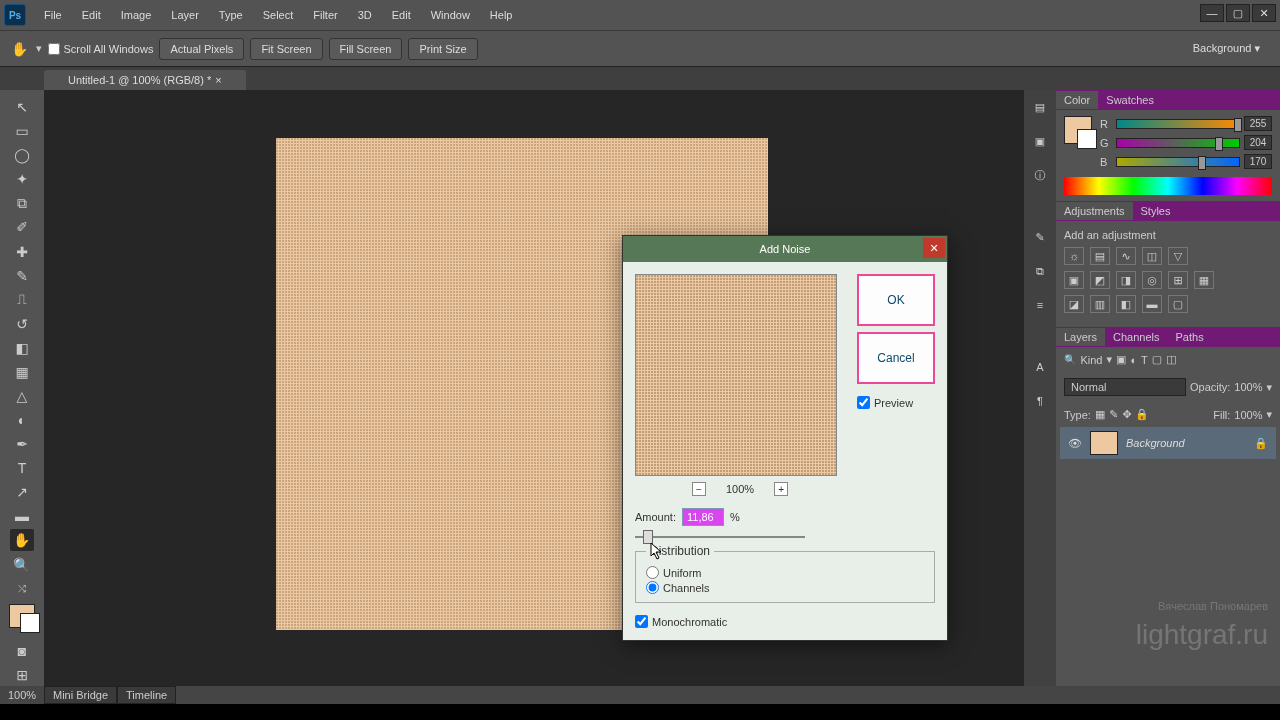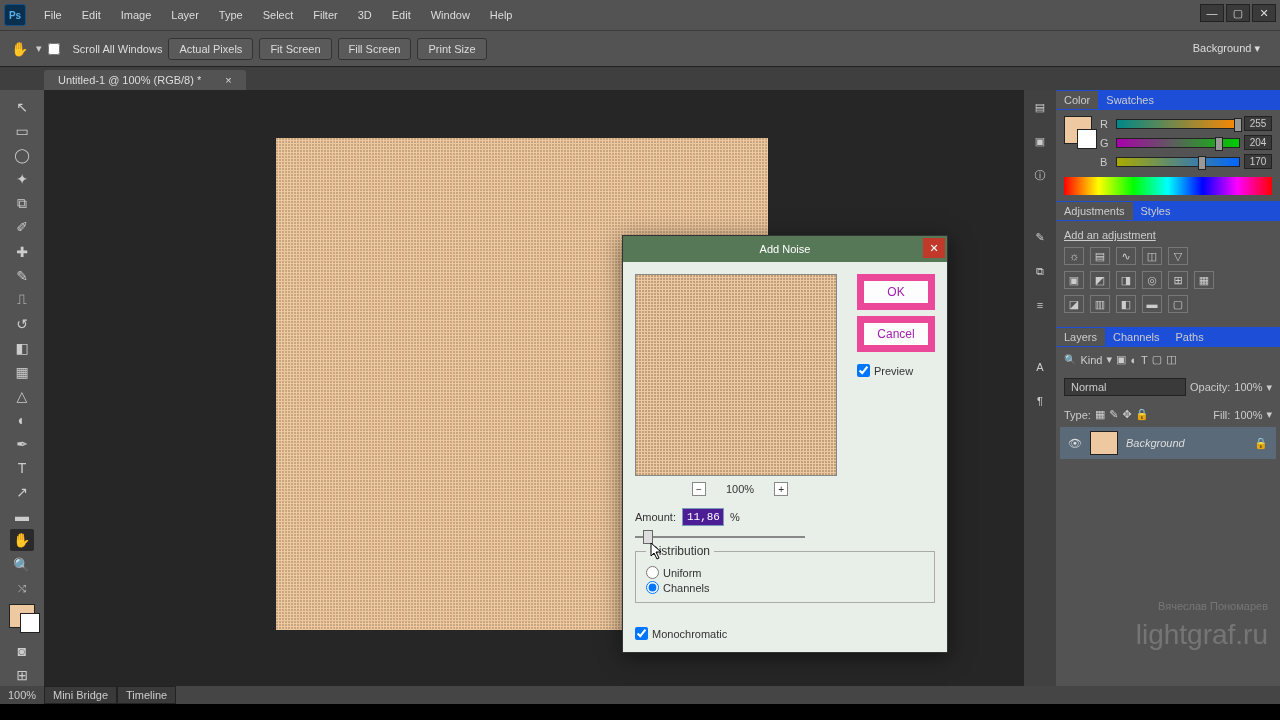--- a/index.html
+++ b/index.html
@@ -5,55 +5,55 @@
 * { box-sizing: border-box; margin: 0; padding: 0; font-family: Tahoma, Arial, sans-serif; font-size: 11px; user-select: none; }
 body { background: #000; width: 1280px; height: 720px; overflow: hidden; position: relative; }
 .app { position: absolute; top: 0; left: 0; width: 1280px; height: 704px; background: #535353; }
 .menubar { height: 30px; background: #535353; display: flex; align-items: center; padding: 0 4px; color: #ddd; }
 .ps-logo { width: 22px; height: 22px; background: #0a3050; border: 1px solid #1a5080; border-radius: 3px; display: flex; align-items: center; justify-content: center; color: #5bb0e8; font-weight: bold; font-size: 10px; margin-right: 8px; }
 .menu-item { padding: 4px 10px; cursor: default; }
 .win-controls { position: absolute; right: 4px; top: 4px; display: flex; }
 .win-btn { width: 24px; height: 18px; background: #3a3a3a; border: 1px solid #222; margin-left: 2px; display: flex; align-items: center; justify-content: center; color: #ddd; }
 .optbar { height: 36px; background: #535353; border-top: 1px solid #3a3a3a; display: flex; align-items: center; padding: 0 10px; gap: 6px; }
 .hand-icon { width: 20px; height: 20px; display: flex; align-items: center; justify-content: center; color: #ddd; font-size: 14px; }
-.chk { display: flex; align-items: center; gap: 13px; color: #ddd; }
+.chk { display: flex; align-items: center; gap: 4px; color: #ddd; }
 .chk input { width: 12px; height: 12px; }
 .btn-op { background: #5a5a5a; border: 1px solid #333; border-radius: 3px; padding: 4px 10px; color: #ddd; font-size: 11px; cursor: default; }
 .essentials { margin-left: auto; padding: 4px 10px; color: #ddd; }
 .tab-bar { height: 24px; background: #3f3f3f; display: flex; align-items: flex-end; padding-left: 44px; border-top: 1px solid #222; }
-.doc-tab { background: #535353; padding: 4px 14px; color: #ddd; border-top-left-radius: 3px; border-top-right-radius: 3px; display: flex; gap: 24px; }
+.doc-tab { background: #535353; padding: 4px 24px; color: #ddd; border-top-left-radius: 3px; border-top-right-radius: 3px; display: flex; gap: 4px; }
 .doc-tab .close { cursor: default; }
 .main { position: absolute; top: 90px; left: 0; right: 0; bottom: 18px; display: flex; }
 .toolbox { width: 44px; background: #535353; display: flex; flex-direction: column; align-items: center; padding-top: 6px; gap: 2px; }
 .tool { width: 24px; height: 24px; display: flex; align-items: center; justify-content: center; color: #ccc; font-size: 14px; border-radius: 2px; }
 .tool.active { background: #2a2a2a; }
 .tool-color { width: 26px; height: 26px; background: #edc8a0; border: 1px solid #222; margin-top: 2px; position: relative; }
 .tool-color::after { content:''; position:absolute; width:18px; height:18px; background:#fff; border:1px solid #222; right:-6px; bottom:-6px; }
 .canvas-area { flex: 1; background: #262626; position: relative; overflow: hidden; }
 .canvas { position: absolute; left: 232px; top: 48px; width: 492px; height: 492px; background: #edc8a0; background-image: radial-gradient(circle at 1px 1px, rgba(90,60,30,.25) 1px, transparent 1px); background-size: 3px 3px; }
 .vstrip { position: absolute; top: 90px; bottom: 18px; width: 32px; background: #414141; right: 224px; display: flex; flex-direction: column; align-items: center; padding-top: 8px; gap: 16px; color: #ccc; }
 .vstrip .ico { width: 18px; height: 18px; display:flex; align-items:center; justify-content:center; }
 .panels { width: 224px; background: #414141; display: flex; flex-direction: column; }
-.panel-tabs { height: 20px; background: #1d4ed8; display: flex; align-items: center; color: #ccc; }
+.panel-tabs { height: 20px; background: #701a75; display: flex; align-items: center; color: #ccc; }
 .ptab { padding: 3px 8px; }
 .ptab.active { background: #535353; }
 .color-panel { padding: 6px 8px; background: #535353; }
 .swatch { float: left; width: 28px; height: 28px; background: #edc8a0; border: 1px solid #222; margin-right: 8px; position: relative; }
 .swatch::after { content:''; position:absolute; width:18px; height:18px; background:#fff; border:1px solid #222; right:-6px; bottom:-6px; }
 .slider-row { display: flex; align-items: center; gap: 4px; margin-bottom: 4px; }
 .slider-row label { color: #ccc; width: 12px; }
 .slider { flex: 1; height: 10px; border: 1px solid #222; position: relative; }
 .slider.r { background: linear-gradient(90deg, #088, #f80); }
 .slider.g { background: linear-gradient(90deg, #a0a, #0c0); }
 .slider.b { background: linear-gradient(90deg, #aa0, #06f); }
 .slider .thumb { position: absolute; top: -2px; width: 8px; height: 14px; background: #999; border: 1px solid #222; }
 .val { width: 28px; background: #3a3a3a; border: 1px solid #222; color: #ccc; text-align: center; padding: 1px 0; font-size: 10px; }
 .spectrum { height: 18px; background: linear-gradient(90deg, red, yellow, lime, cyan, blue, magenta, red); margin-top: 4px; }
 .adj-panel { padding: 8px; background: #535353; }
-.adj-title { color: #ccc; margin-bottom: 6px; text-decoration: underline; }
+.adj-title { color: #ccc; margin-bottom: 6px; }
 .adj-row { display: flex; gap: 6px; margin-bottom: 6px; }
 .adj-row .ai { width: 20px; height: 18px; border: 1px solid #777; display:flex; align-items:center; justify-content:center; color:#ccc; font-size:11px; }
 .layers-panel { flex: 1; background: #535353; display: flex; flex-direction: column; }
 .layer-ctrl { padding: 6px 8px; display: flex; align-items: center; gap: 4px; color: #ccc; }
 .layer-ctrl .sel { background: #3a3a3a; border: 1px solid #222; padding: 2px 6px; flex: 1; }
 .layer-row { display: flex; align-items: center; padding: 4px 8px; background: #5a6a78; gap: 8px; margin: 0 4px; }
 .layer-row .eye { color: #ddd; }
 .layer-thumb { width: 28px; height: 24px; background: #edc8a0; border: 1px solid #222; }
 .layer-row .lname { color: #ddd; font-style: italic; }
 .layer-row .lock { margin-left: auto; color: #bbb; }
@@ -63,26 +63,26 @@
 
 .dialog { position: absolute; left: 622px; top: 235px; width: 326px; background: #e8eee8; border: 1px solid #333; box-shadow: 0 4px 20px rgba(0,0,0,.5); }
 .dlg-title { height: 26px; background: #577857; color: #fff; display: flex; align-items: center; justify-content: center; position: relative; font-size: 12px; }
 .dlg-close { position: absolute; right: 2px; top: 2px; width: 22px; height: 20px; background: #c0392b; color: #fff; display: flex; align-items: center; justify-content: center; cursor: default; }
 .dlg-body { padding: 12px; display: flex; gap: 12px; }
 .dlg-left { flex: 1; }
 .preview { width: 202px; height: 202px; border: 1px solid #888; background: #edc8a0; background-image: radial-gradient(circle at 1px 1px, rgba(90,60,30,.3) 1px, transparent 1px); background-size: 3px 3px; }
 .zoom-ctrl { display: flex; justify-content: center; align-items: center; gap: 20px; margin-top: 6px; font-size: 11px; color: #333; }
 .zoom-btn { width: 14px; height: 14px; border: 1px solid #888; display: flex; align-items: center; justify-content: center; font-size: 10px; background: #fff; }
 .dlg-right { width: 78px; display: flex; flex-direction: column; gap: 6px; }
-.dlg-btn { background: #fdfdfd; border: 7px solid #ec4899; padding: 4px 0; text-align: center; color: #a21caf; cursor: default; font-size: 12px; }
+.dlg-btn { background: #fdfdfd; border: 2px solid #ec4899; padding: 17px 0; text-align: center; color: #0c4a6e; cursor: default; font-size: 12px; }
 .dlg-chk { display: flex; align-items: center; gap: 4px; margin-top: 6px; color: #333; font-size: 12px; }
 .dlg-bottom { padding: 0 12px 12px; }
 .amt-row { display: flex; align-items: center; gap: 6px; color: #333; font-size: 12px; }
 .amt-input { width: 42px; border: 1px solid #7a9ab8; padding: 2px 4px; background: #fff; color: #000; text-align: left; }
-.amt-input.sel { background: #4c1d95; color: #fff; font-family: Liberation Mono, monospace; }
+.amt-input.sel { background: #d946ef; color: #fff; }
 .slider-track { width: 170px; height: 2px; background: #888; margin: 10px 0 4px; position: relative; }
 .slider-track .knob { position: absolute; top: -6px; width: 10px; height: 14px; background: #ddd; border: 1px solid #666; left: 8px; }
 .fieldset { border: 1px solid #aaa; padding: 6px 10px 8px; margin-top: 6px; }
 .fieldset legend { font-size: 12px; color: #333; padding: 0 4px; }
 .radio-row { display: flex; align-items: center; gap: 4px; color: #333; font-size: 12px; margin-top: 2px; }
 .watermark { position: absolute; right: 12px; bottom: 50px; color: rgba(255,255,255,.2); font-size: 20px; text-align: right; line-height: 1.4; pointer-events:none; }
 .cursor-arrow { position: absolute; left: 650px; top: 542px; width: 14px; height: 18px; pointer-events:none; }
 </style>
 </head>
 <body>
@@ -325,21 +325,21 @@
         <legend>Distribution</legend>
         <label class="radio-row">
             <input type="radio" name="dist" style="">
             <span>Uniform</span>
           </label>
         <label class="radio-row">
             <input type="radio" name="dist" checked="" style="">
             <span>Channels</span>
           </label>
       </fieldset>
-      <label class="dlg-chk" style="margin-top:24px">
+      <label class="dlg-chk" style="margin-top:12px">
           <input type="checkbox" checked="" style="">
           <span>Monochromatic</span>
         </label>
     </div>
   </div>
 
   <svg class="cursor-arrow" viewBox="0 0 14 18">
       <path d="M1 1 L1 14 L4 11 L7 17 L9 16 L6 10 L11 10 Z" fill="#fff" stroke="#000"></path>
     </svg>
 

